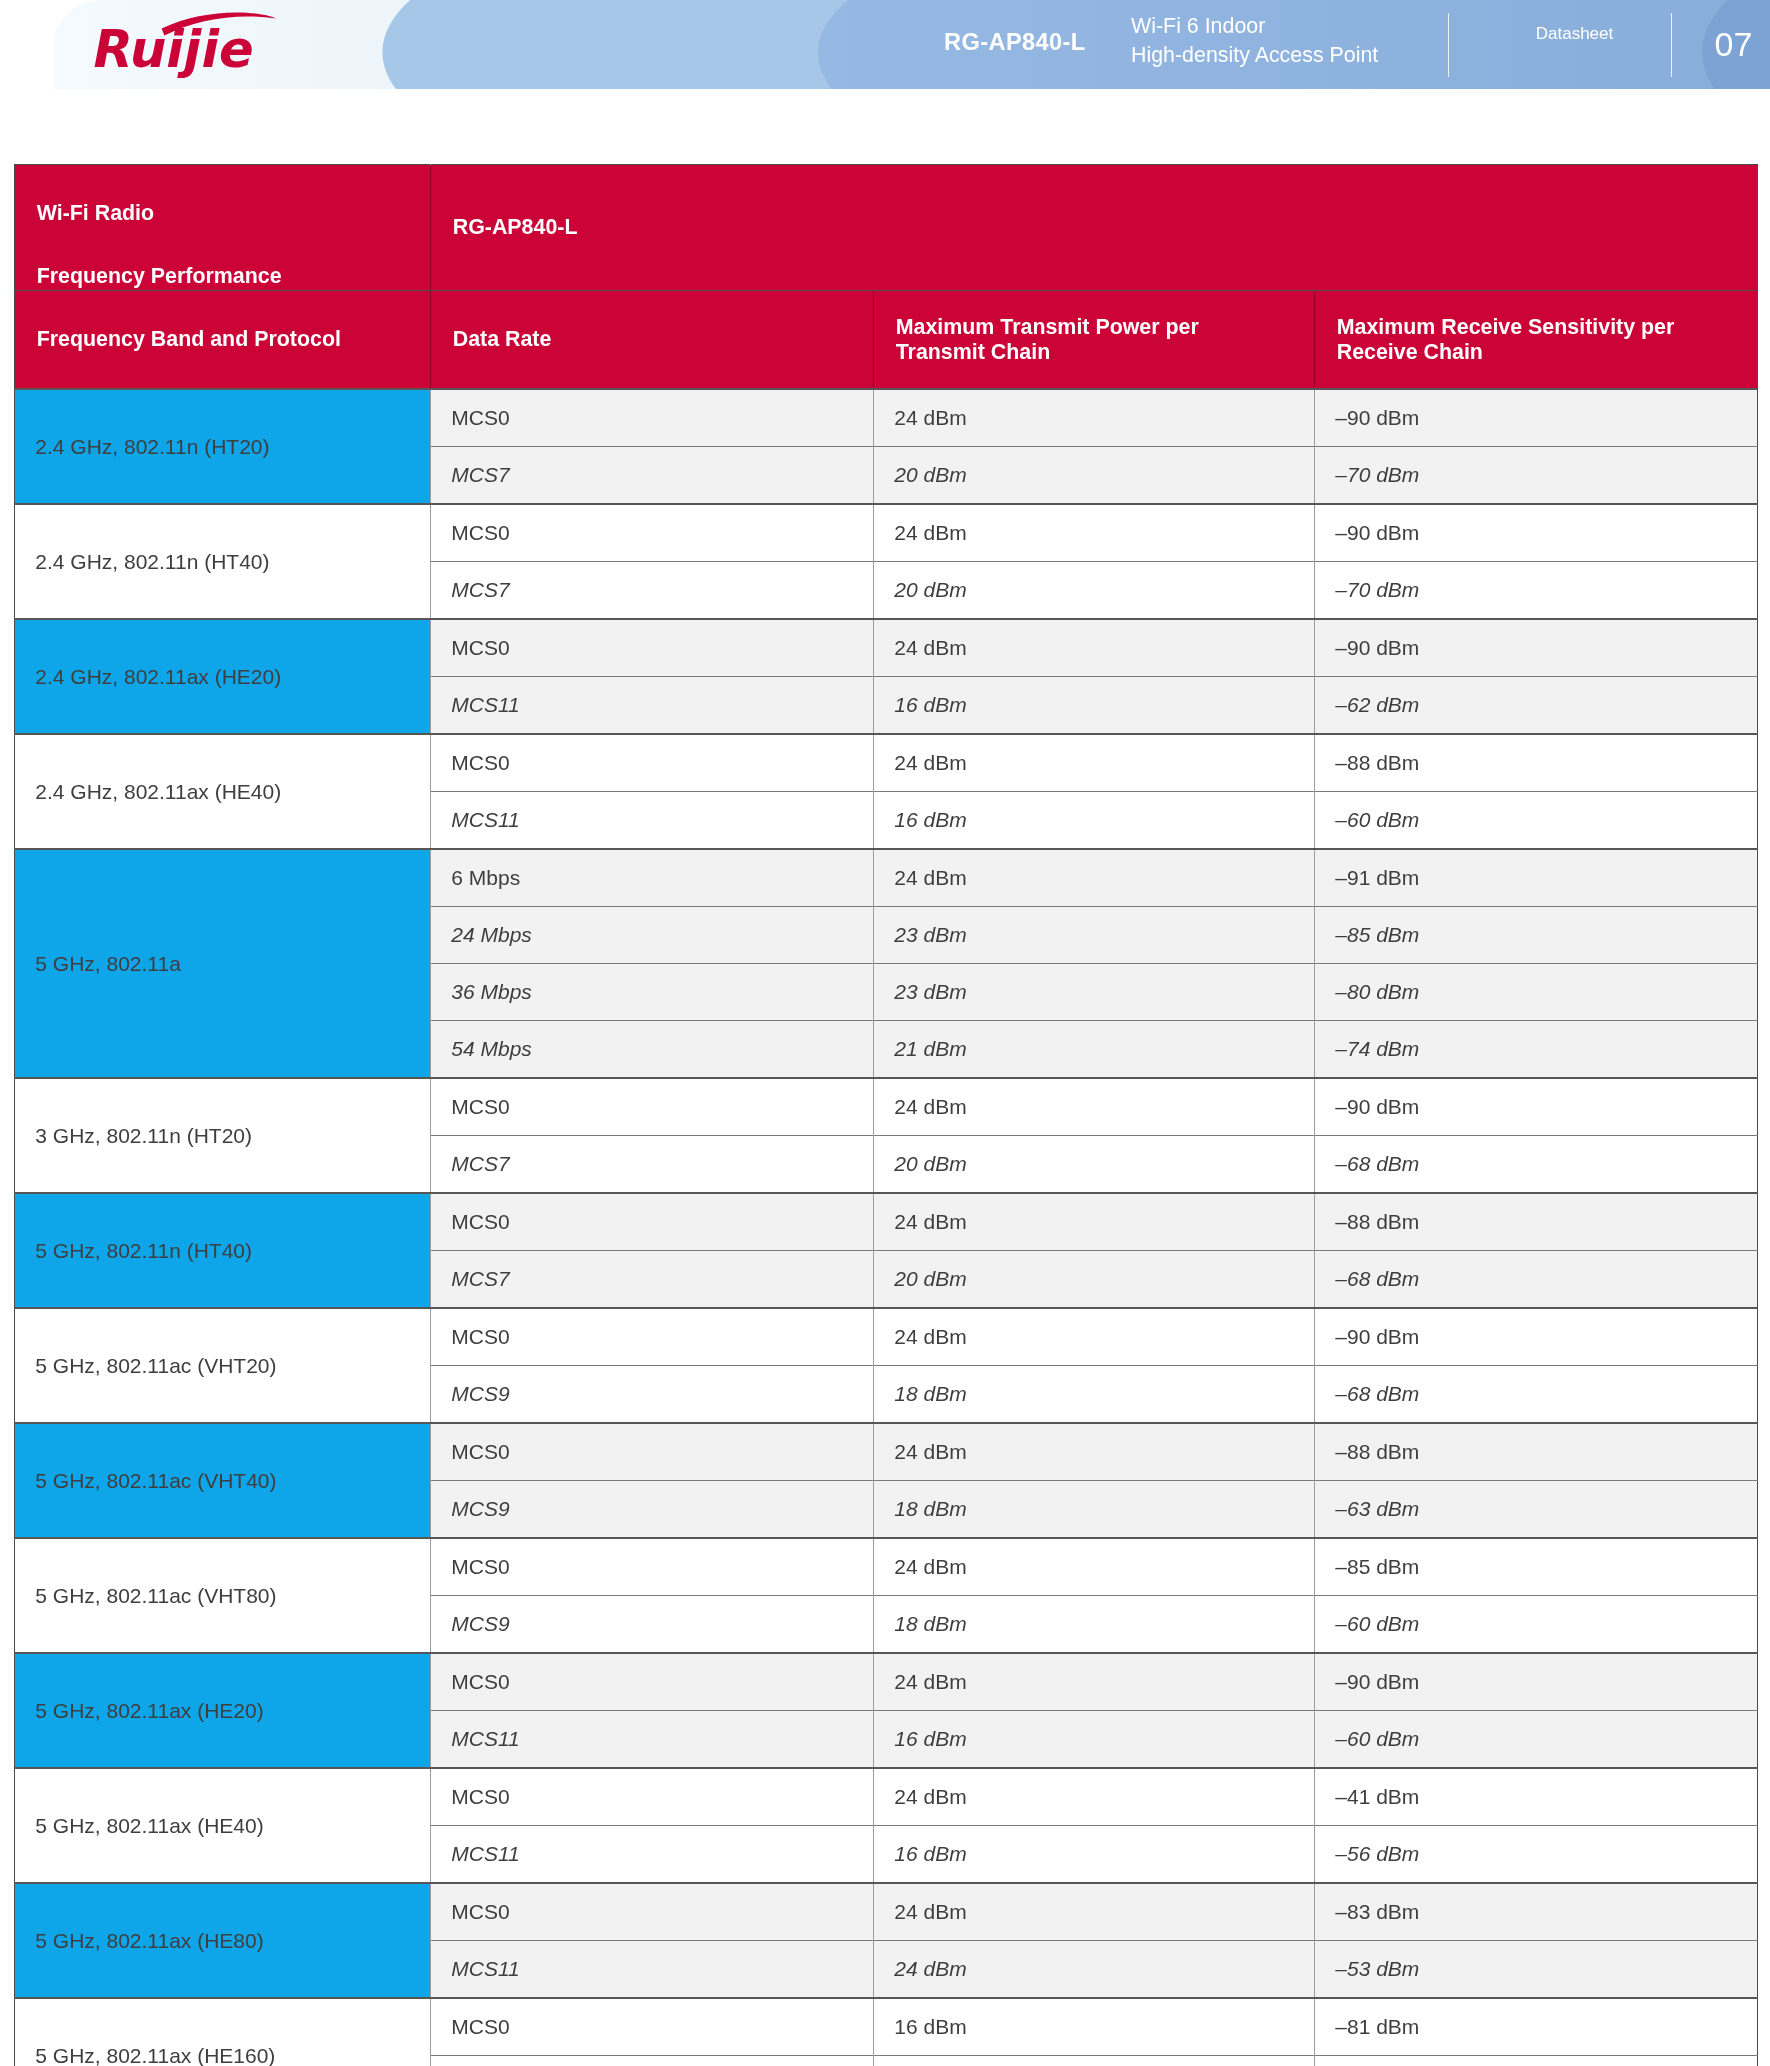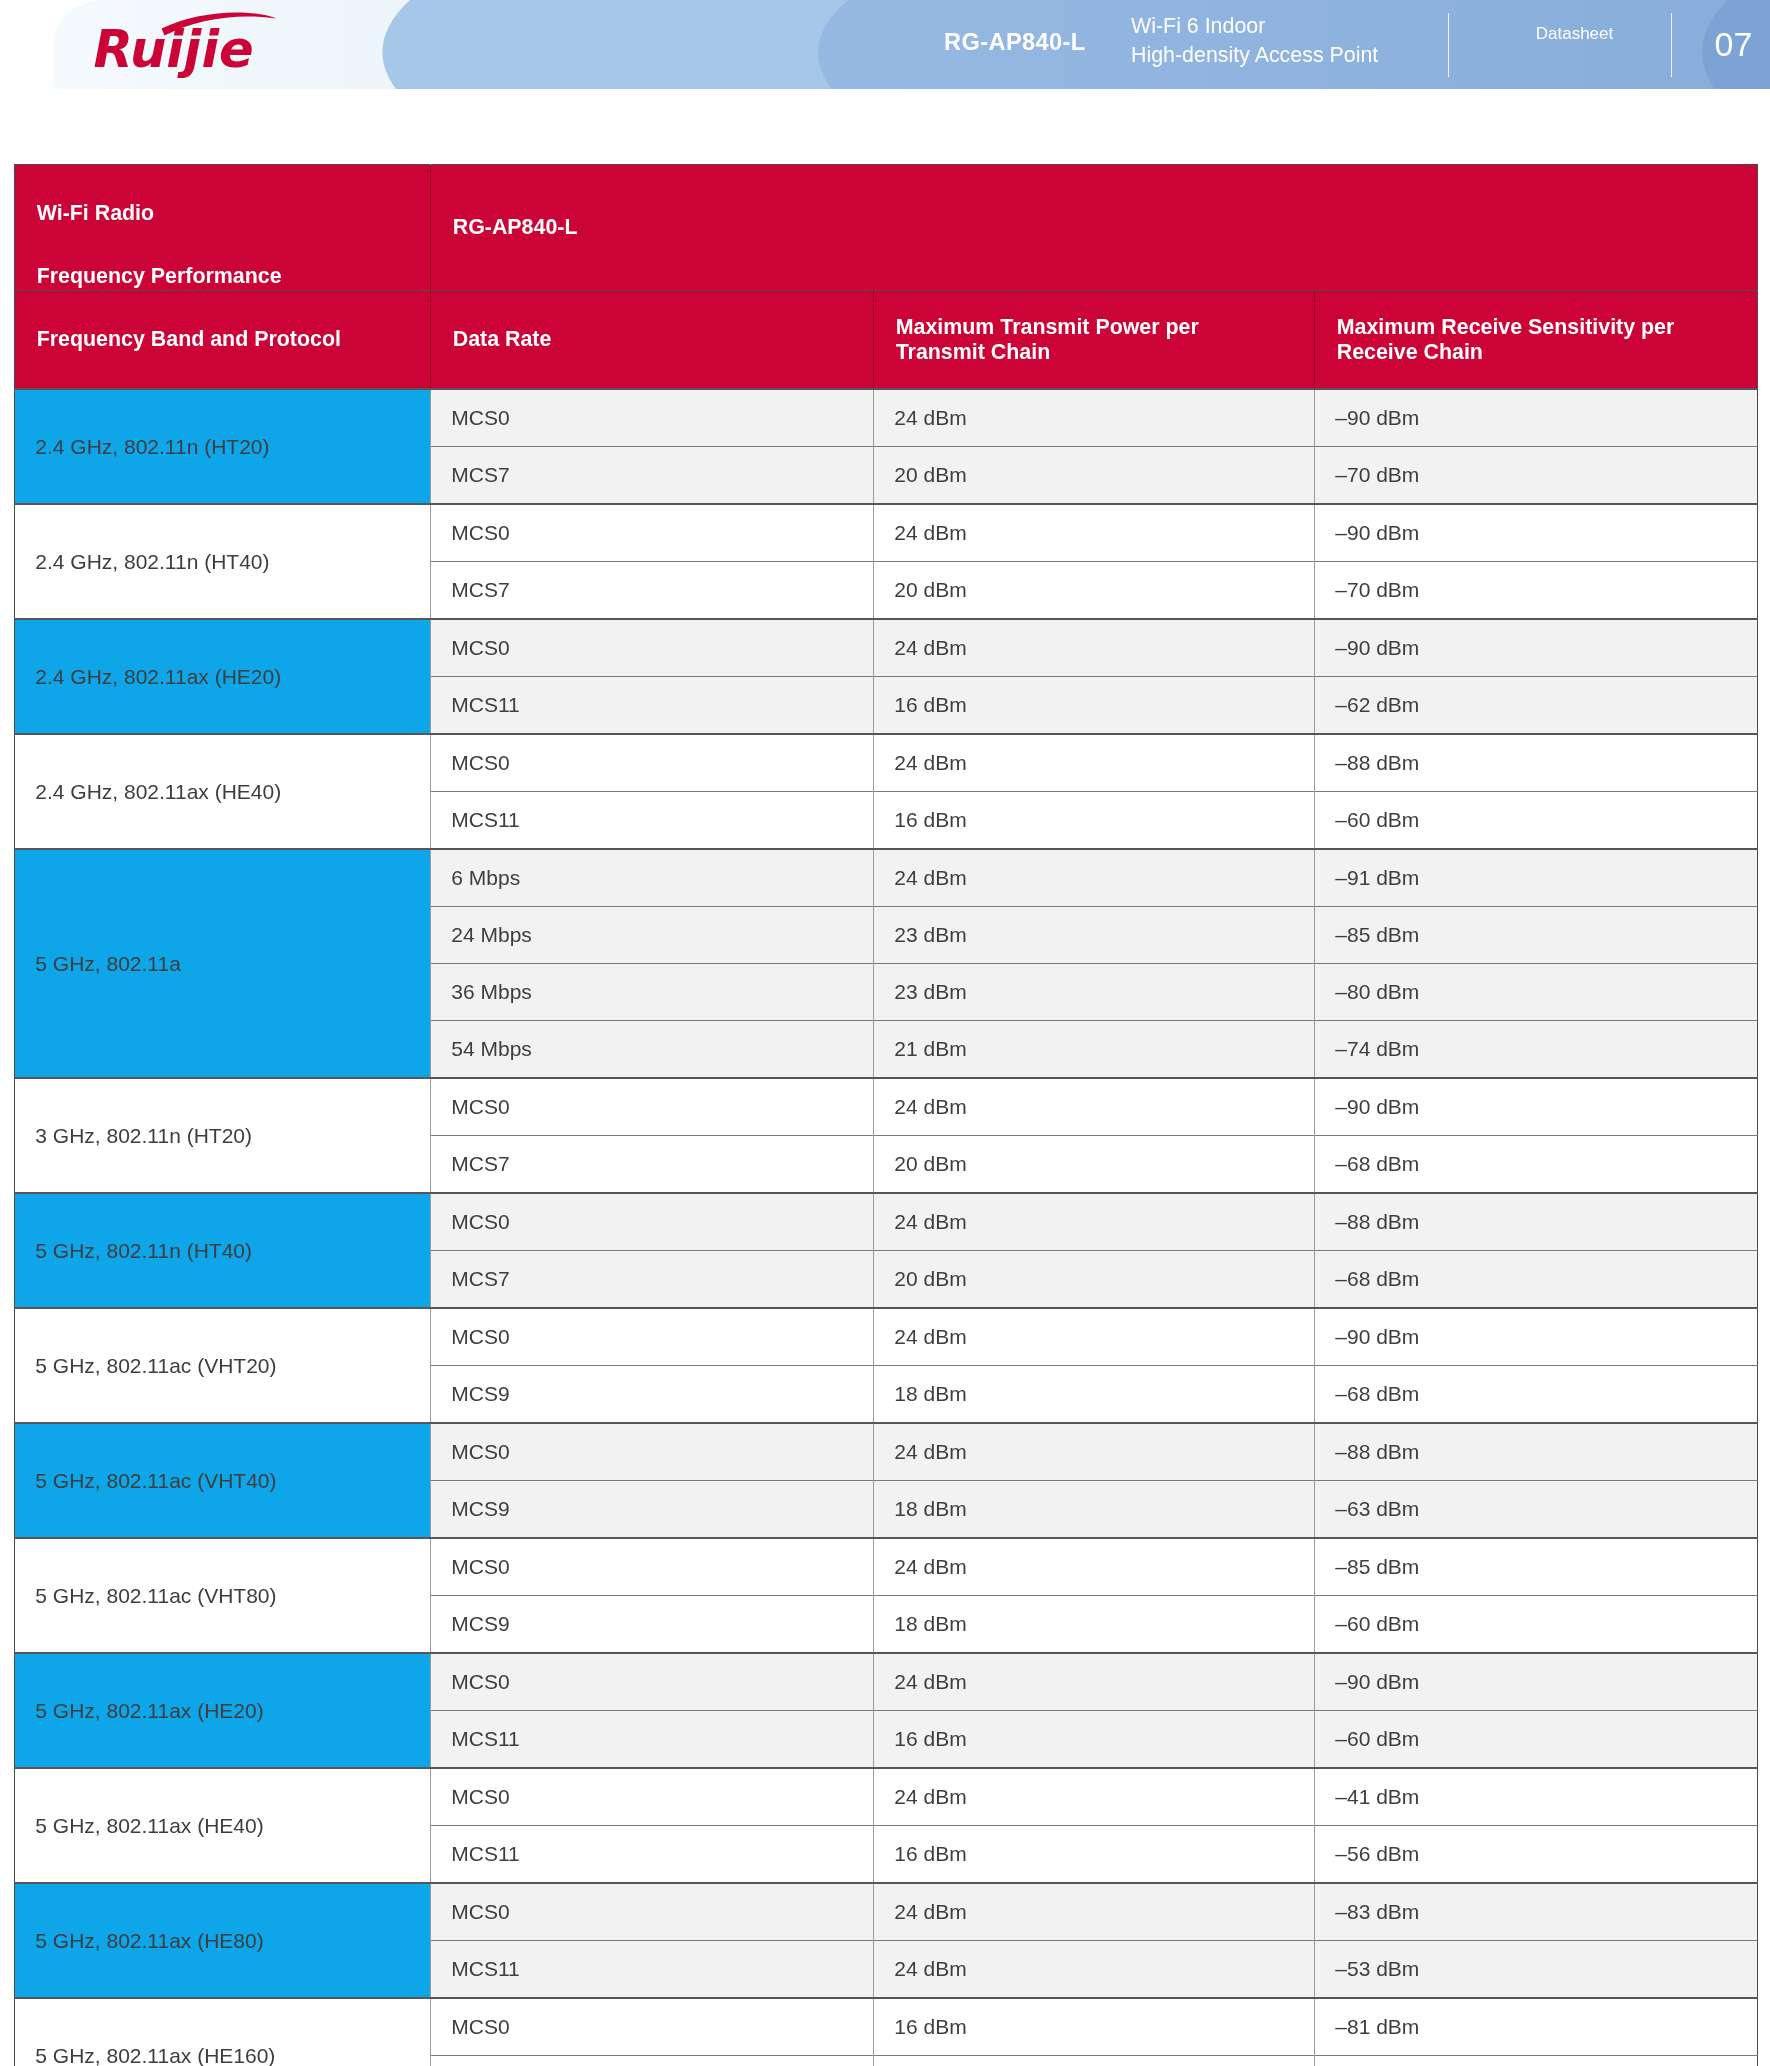--- a/index.html
+++ b/index.html
@@ -42,21 +42,21 @@
   .title-cell div{line-height:28.6px;margin-top:34px;}
   table.rf td{
     font-size:21px;color:#3E3E3E;padding:0 20px;height:56px;
     vertical-align:middle;background:#ffffff;
   }
   td.band{background:#E9F2FB;}
   tr.g-gray td{background:#F2F2F2;}
   tr.g-gray td.band{background:#0ea5e9;}
   td.vline{border-right:0.7px solid #9C9C9C;}
   tr.g-first td{border-top:2.1px solid #565656;}
-  tr.g-sub td{border-top:1.4px solid #7A7A7A;}
+  tr.g-sub td{border-top:1.4px solid #7A7A7A;font-style:italic;}
   table.rf tr:last-child td{border-bottom:2.1px solid #4A4A4A;}
 </style>
 </head>
 <body>
 
 <div class="banner">
   <svg class="bg" width="1733" height="89" viewBox="0 0 2428 125">
     <defs>
       <linearGradient id="gLight" x1="0" y1="0" x2="1" y2="0">
         <stop offset="0" stop-color="#F4FAFD"></stop>

